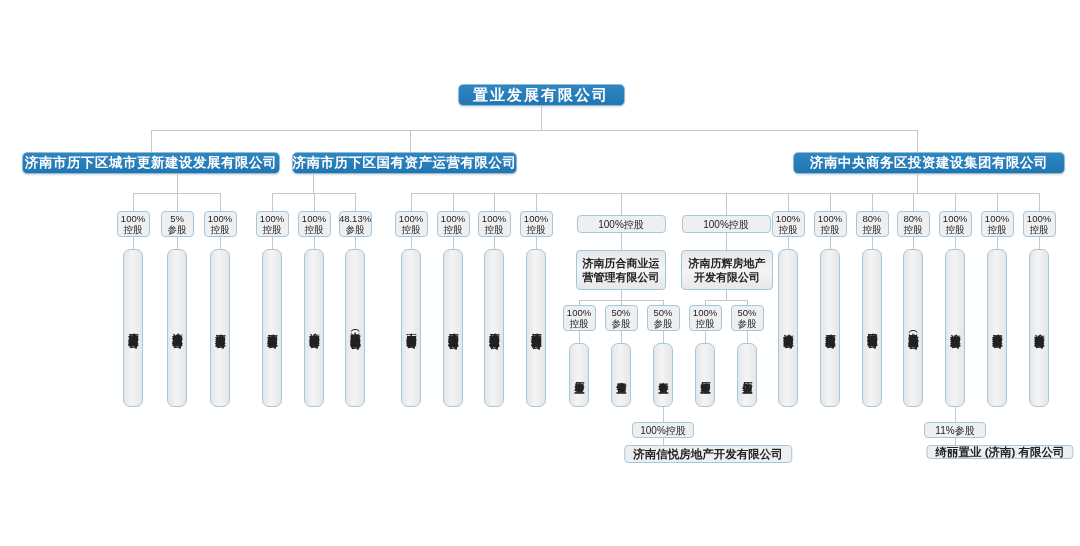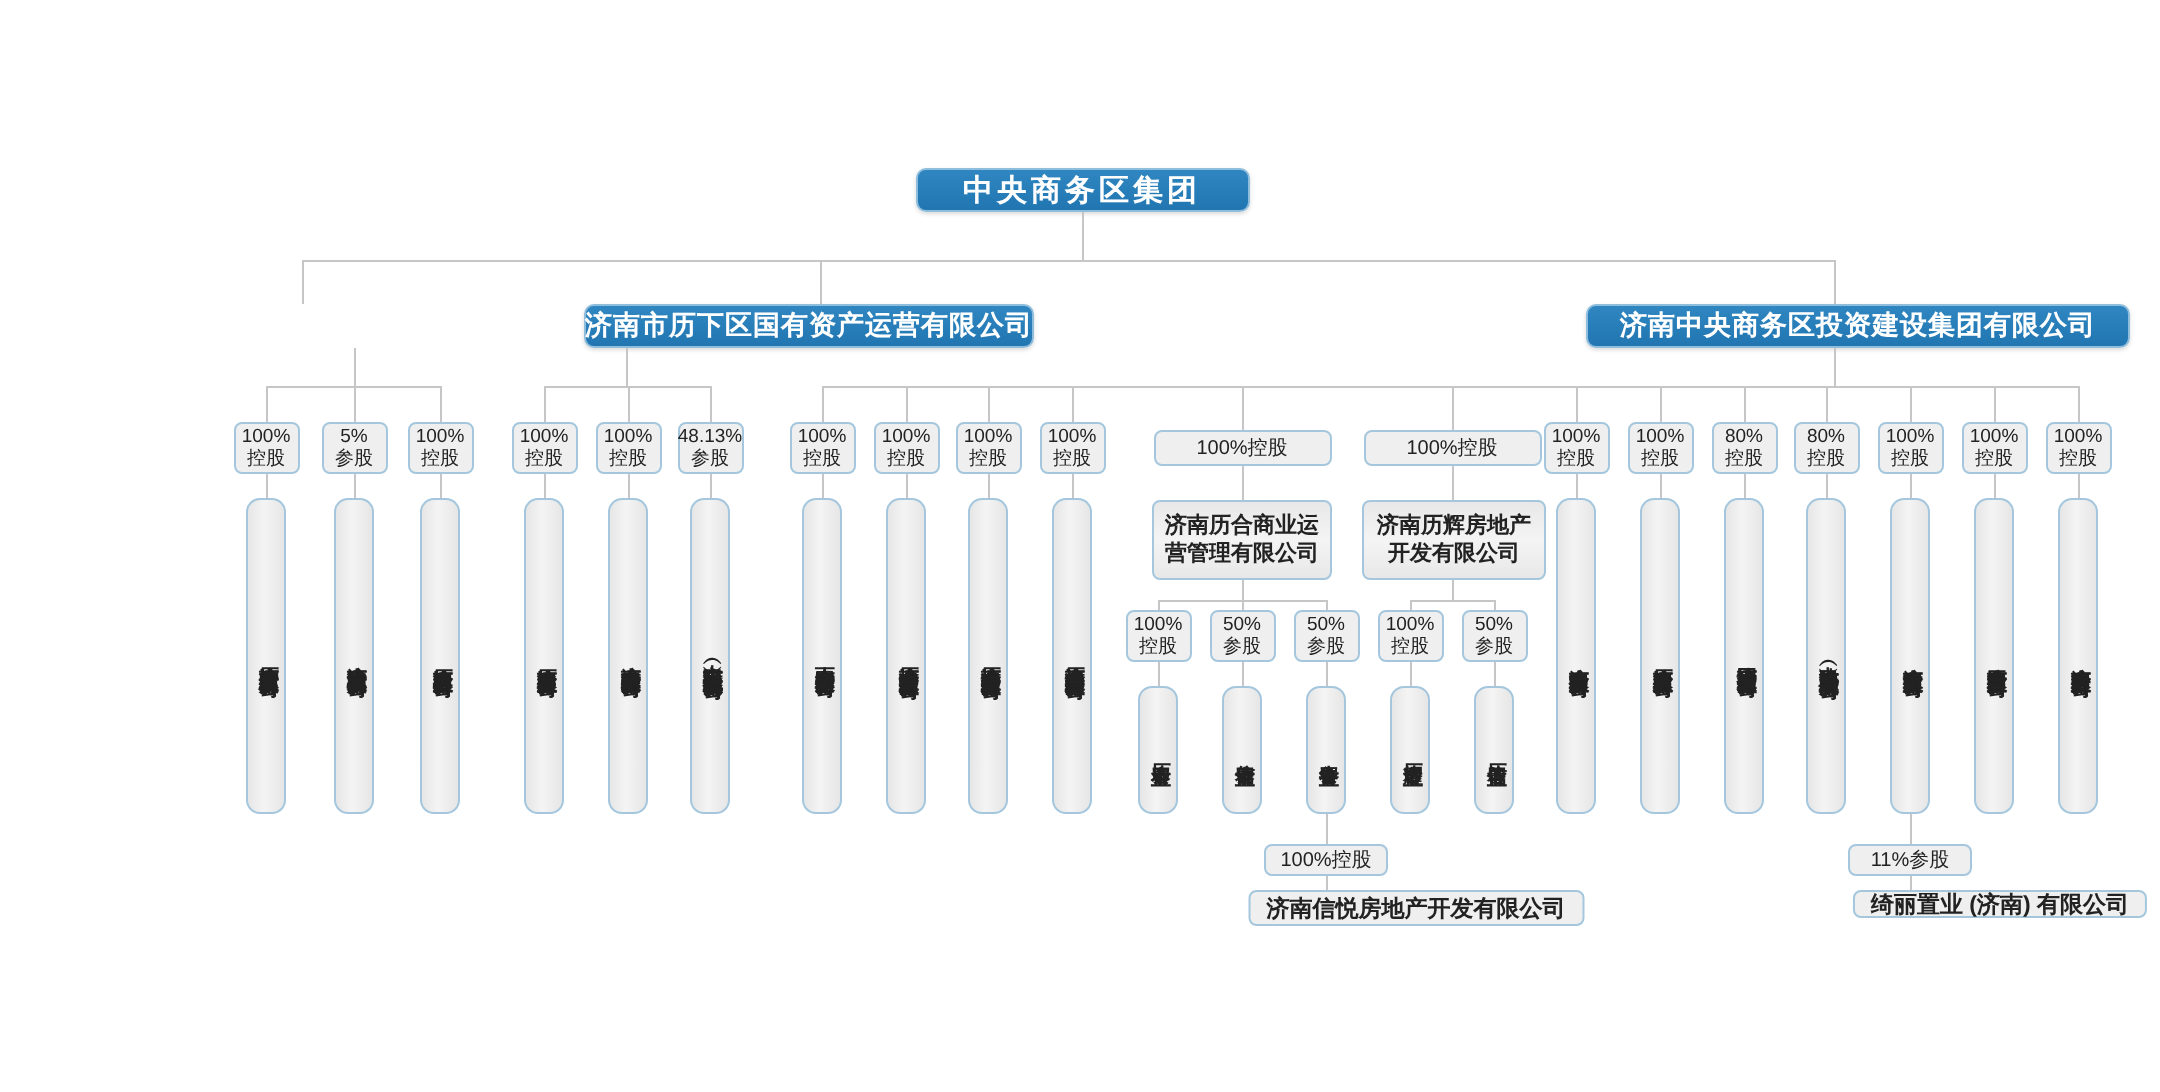--- a/index.html
+++ b/index.html
@@ -43,24 +43,25 @@
     background:var(--c-box,#efefef);
     border:1px solid var(--c-box-border,#a4c7de); border-radius:4px;
     font-size:11.5px; font-weight:600; color:var(--c-text,#222);
     white-space:nowrap; padding:0 8px;margin-left:45px;
   }
 </style>
 </head>
 <body>
 
 <div id="canvas">
-    <div class="blue root" style="left: 457.5px; top: 84px; width: 167px; height: 22px;">中央商务区集团</div>
+    <div class="blue root" style="left: 457.5px; top: 84px; width: 167px; height: 22px;">置业发展有限公司</div>
     <div class="ln" style="left: 541px; top: 106px; width: 1px; height: 24px;"></div>
     <div class="ln" style="left: 151px; top: 130px; width: 767px; height: 1px;"></div>
     <div class="ln" style="left: 151px; top: 130px; width: 1px; height: 22px;"></div>
+    <div class="blue l2" style="left: 22px; top: 152px; width: 258px; height: 22px;">济南市历下区城市更新建设发展有限公司</div>
     <div class="ln" style="left: 177px; top: 174px; width: 1px; height: 19px;"></div>
     <div class="ln" style="left: 133px; top: 193px; width: 88px; height: 1px;"></div>
     <div class="ln" style="left: 133px; top: 193px; width: 1px; height: 18px;"></div>
     <div class="stake two" style="left: 116.5px; top: 211px; width: 33px; height: 26px;">
       <span>100%</span>
       <span>控股</span>
     </div>
     <div class="ln" style="left: 133px; top: 237px; width: 1px; height: 12px;"></div>
     <div class="vbox" style="left: 123px; top: 249px; width: 20px; height: 158px;">济南历贸建设发展有限公司</div>
     <div class="ln" style="left: 177px; top: 193px; width: 1px; height: 18px;"></div>

